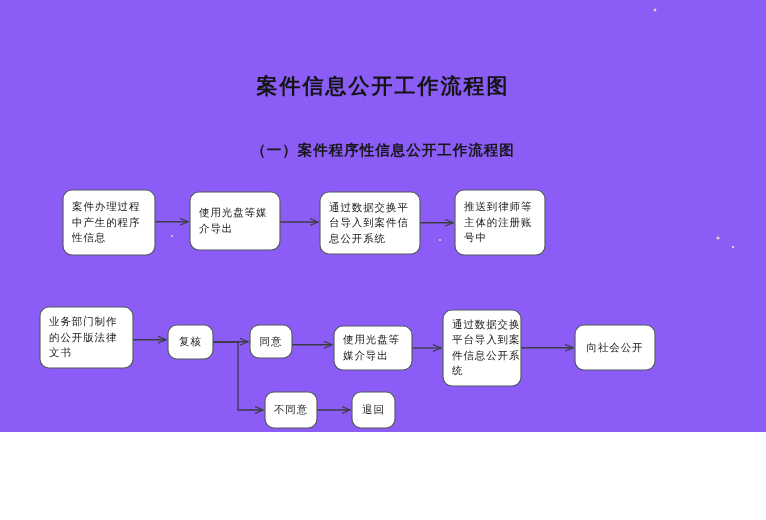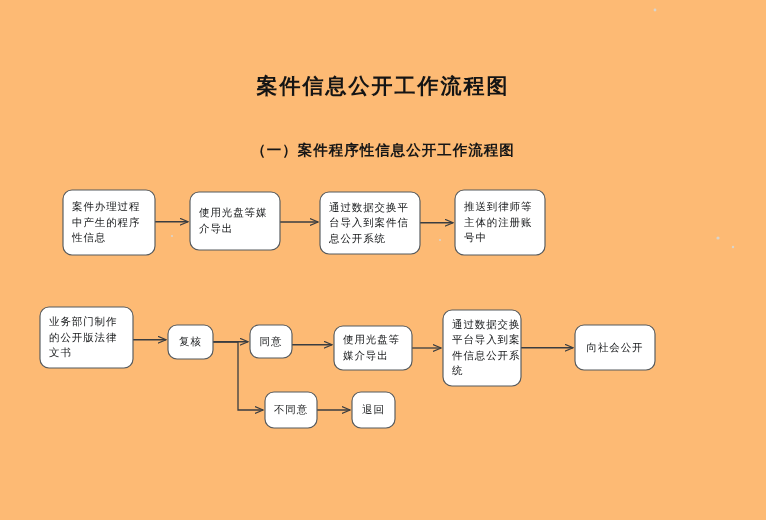--- a/index.html
+++ b/index.html
@@ -3,22 +3,22 @@
 <meta charset="utf-8">
 <style>
   html, body {
     margin: 0;
     padding: 0;
     background: #ffffff;
   }
   #page {
     position: relative;
     width: 766px;
-    height: 520px;
-    background: #fdba74;
+    height: 432px;
+    background: #8b5cf6;
     overflow: hidden;
     font-family: "DejaVu Sans", "Liberation Sans", sans-serif;
     color: #1a1a1a;
   }
   #main-title {
     position: absolute;
     left: 0;
     top: 72px;
     width: 766px;
     text-align: center;

